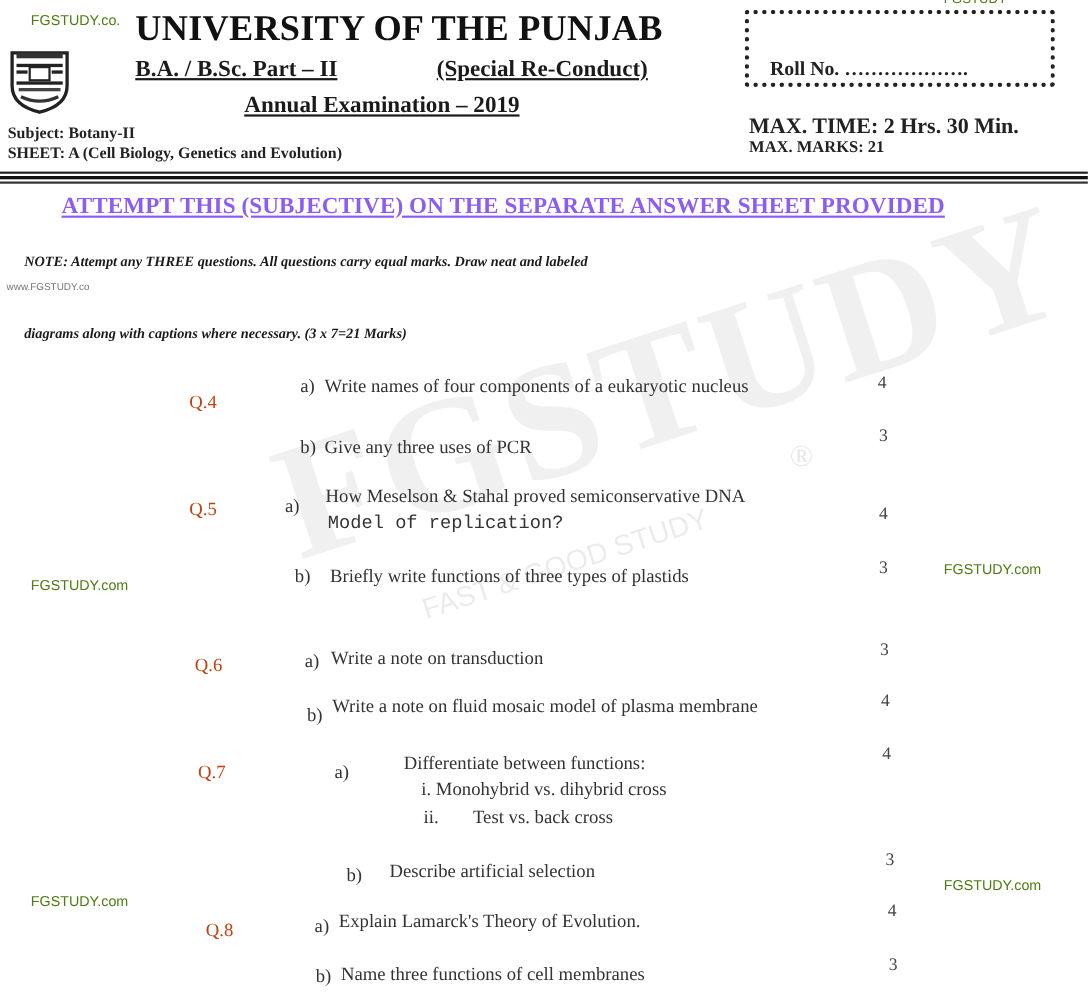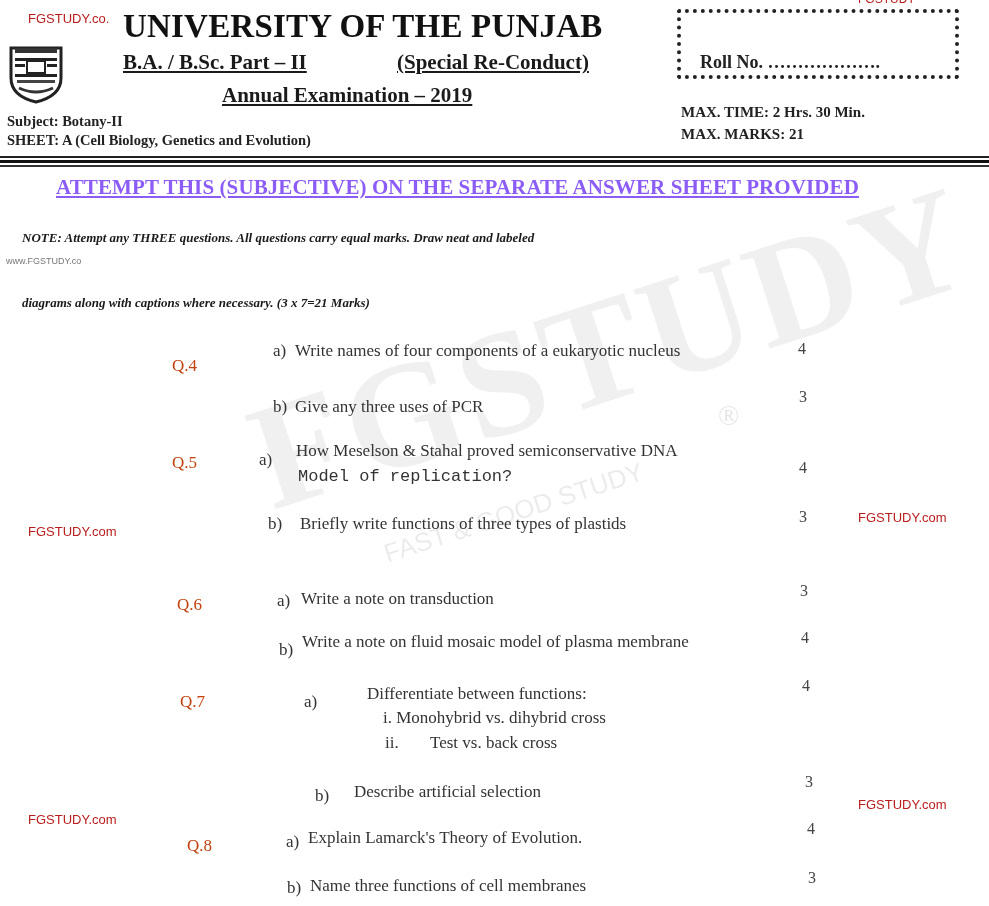--- a/index.html
+++ b/index.html
@@ -1,21 +1,21 @@
 <!DOCTYPE html>
 <html><head>
   <meta charset="utf-8">
   <style>
     html, body { margin: 0; padding: 0; background: #ffffff; }
     body {
       width: 989px; height: 906px; position: relative; overflow: hidden;
       font-family: "Liberation Serif", "DejaVu Serif", serif; color: #1a1a1a;
     }
     .abs { position: absolute; white-space: nowrap; }
-    .wm-site { font-family: "Liberation Sans", "DejaVu Sans", sans-serif; font-size: 13px; color: #b91c1c; }
+    .wm-site { font-family: "Liberation Sans", "DejaVu Sans", sans-serif; font-size: 13px; color: #4d7c0f; }
     .title { left: 123px; top: 8px; font-size: 33px; font-weight: bold; letter-spacing: 0.2px; color: #111; }
     .sub { font-size: 21px; font-weight: bold; text-decoration: underline; color: #1a1a1a; }
     .meta { font-size: 14.5px; font-weight: bold; color: #222; }
     .rollbox {
       left: 677px; top: 9px; width: 282px; height: 70px;
       border: 4px dotted #222; border-radius: 3px; box-sizing: border-box;
     }
     .roll-label { left: 700px; top: 52px; font-size: 18px; font-weight: bold; color: #222; }
     .rule { position: absolute; left: 0; height: 3px; background: #111; }
     .attempt {
@@ -64,21 +64,21 @@
 
 <div class="abs title">UNIVERSITY OF THE PUNJAB</div>
 <div class="abs sub" style="left:123px;top:50px;">B.A. / B.Sc. Part – II</div>
 <div class="abs sub" style="left:397px;top:50px;">(Special Re-Conduct)</div>
 <div class="abs sub" style="left:222px;top:83px;">Annual Examination – 2019</div>
 <div class="abs meta" style="left:7px;top:113px;">Subject: Botany-II</div>
 <div class="abs meta" style="left:7px;top:132px;">SHEET: A (Cell Biology, Genetics and Evolution)</div>
 
 <div class="abs rollbox"></div>
 <div class="abs roll-label">Roll No. ……………….</div>
-<div class="abs meta" style="left:681px;top:104px;font-size:15px;">MAX. TIME: 2 Hrs. 30 Min.</div>
+<div class="abs meta" style="left:681px;top:104px;font-size:20px;">MAX. TIME: 2 Hrs. 30 Min.</div>
 <div class="abs meta" style="left:681px;top:126px;font-size:15px;">MAX. MARKS: 21</div>
 
 <div class="rule" style="top:156px;left:0;width:989px;height:2px;background:#222;"></div>
 <div class="rule" style="top:160px;left:0;width:989px;height:3px;background:#111;"></div>
 <div class="rule" style="top:165px;left:0;width:989px;height:2px;background:#333;"></div>
 
 <div class="abs attempt">ATTEMPT THIS (SUBJECTIVE) ON THE SEPARATE ANSWER SHEET PROVIDED</div>
 
 <div class="abs note" style="top:230px;">NOTE: Attempt any THREE questions. All questions carry equal marks. Draw neat and labeled</div>
 <div class="abs note" style="top:258px;margin-top:37px;">diagrams along with captions where necessary. (3 x 7=21 Marks)</div>

